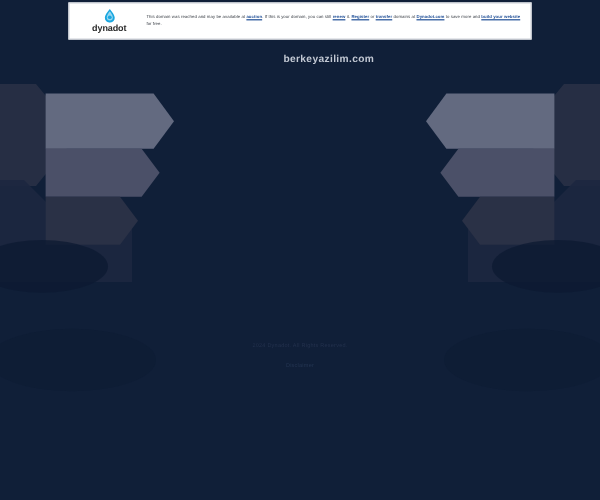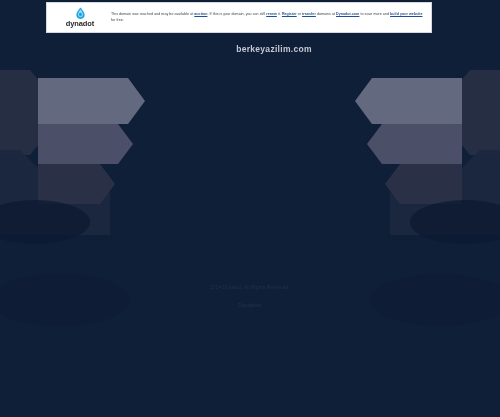--- a/index.html
+++ b/index.html
@@ -31,21 +31,21 @@
   }
   .bg-art svg {
     display: block;
     width: 500px;
     height: 417px;
   }
 
   
   #banner {
     position: absolute;
-    left: 46px;
+    left: 57px;
     top: 2px;
     width: 386px;
     height: 31px;
     background: #ffffff;
     border: 1px solid #d4d8de;
     box-sizing: border-box;
     display: flex;
     align-items: center;
     z-index: 6;
     overflow: hidden;

